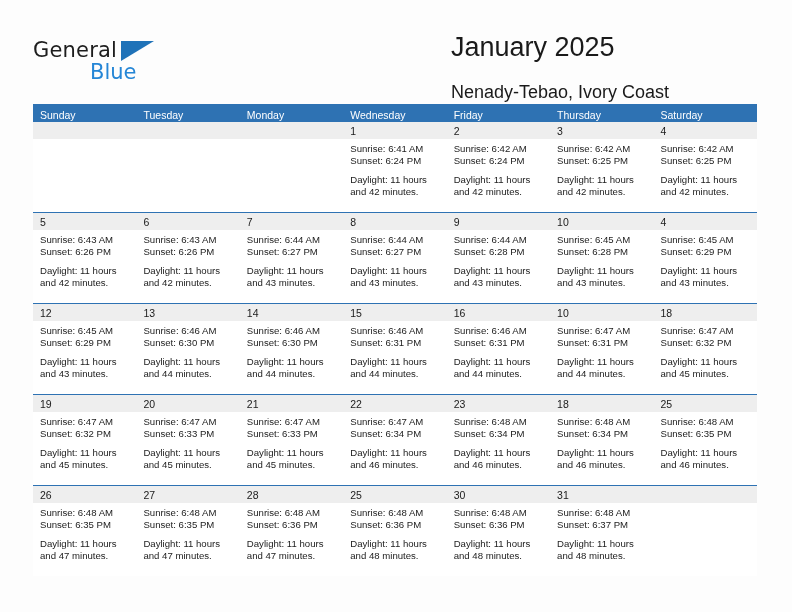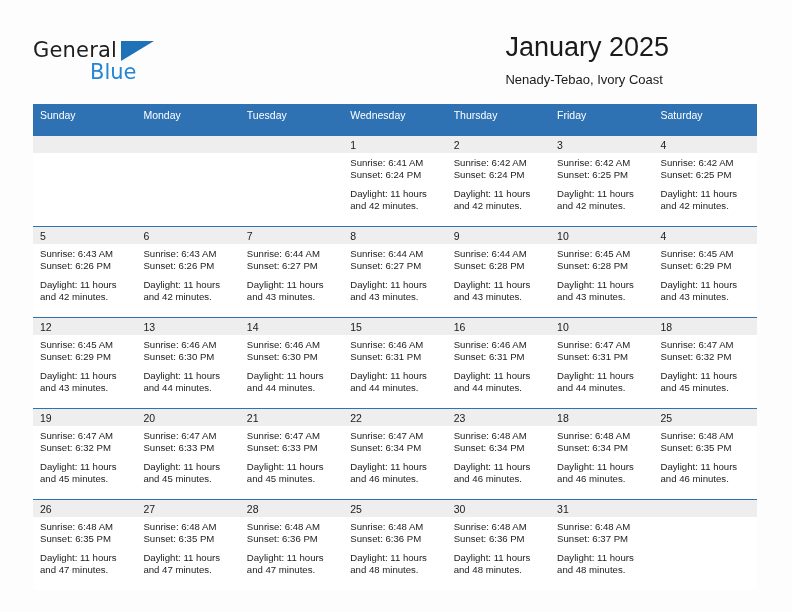--- a/index.html
+++ b/index.html
@@ -72,44 +72,44 @@
     text-align: left;
   }
   .cal-title {
     font-size: 27px;
     color: #1a1a1a;
     font-weight: 400;
     line-height: 34px;
     white-space: nowrap;
   }
   .cal-sub {
-    font-size: 13px;
+    font-size: 18px;
     color: #1a1a1a;
     line-height: 20px;
-    margin-top: 6px;
+    margin-top: 18px;
     white-space: nowrap;
   }
 
   
   .calendar {
     position: absolute;
     left: 33px;
     top: 104px;
     width: 724px;
   }
   .dow-row {
     display: flex;
     background: #2e72b3;
   }
   .dow {
     flex: 1 1 0;
     box-sizing: border-box;
     color: #ffffff;
     font-size: 10.5px;
-    padding: 5px 0 14px 7px;
+    padding: 5px 0 0 7px;
     line-height: 13px;
     white-space: nowrap;
   }
   .week {
     display: flex;
     border-top: 1.5px solid #2e72b3;
   }
   .week:first-of-type {
     border-top: none;
   }
@@ -163,25 +163,25 @@
     <div class="title-block">
       <div class="cal-title">January 2025</div>
       <div class="cal-sub">Nenady-Tebao, Ivory Coast</div>
     </div>
 
   </div>
 
   <div class="calendar">
     <div class="dow-row">
       <div class="dow">Sunday</div>
+      <div class="dow">Tuesday</div>
       <div class="dow">Monday</div>
-      <div class="dow">Tuesday</div>
       <div class="dow">Wednesday</div>
+      <div class="dow">Friday</div>
       <div class="dow">Thursday</div>
-      <div class="dow">Friday</div>
       <div class="dow">Saturday</div>
     </div>
 
     <div id="weeks-container">
         <div class="week">
           <div class="cell empty">
             <div class="daynum-band"></div>
           </div>
           <div class="cell empty">
             <div class="daynum-band"></div>

